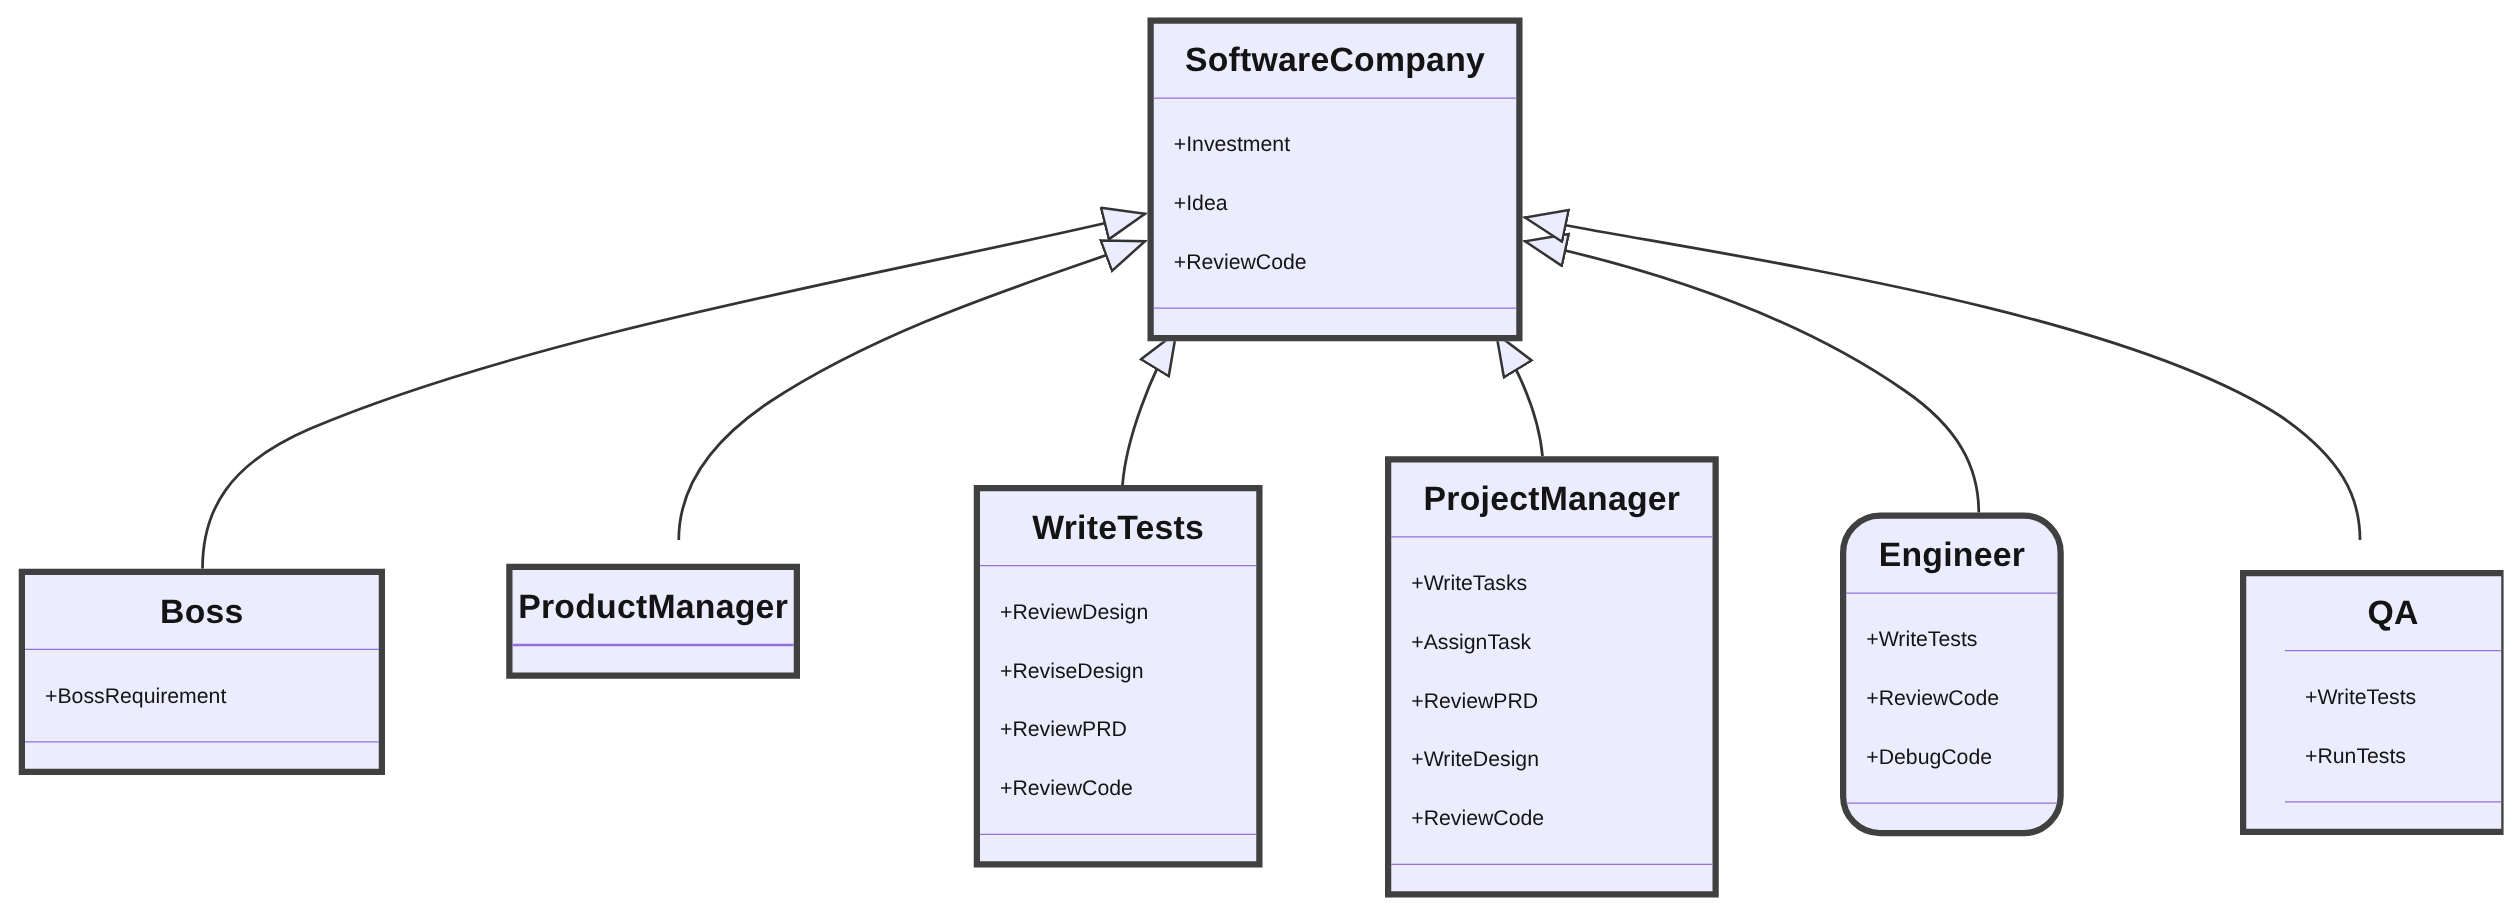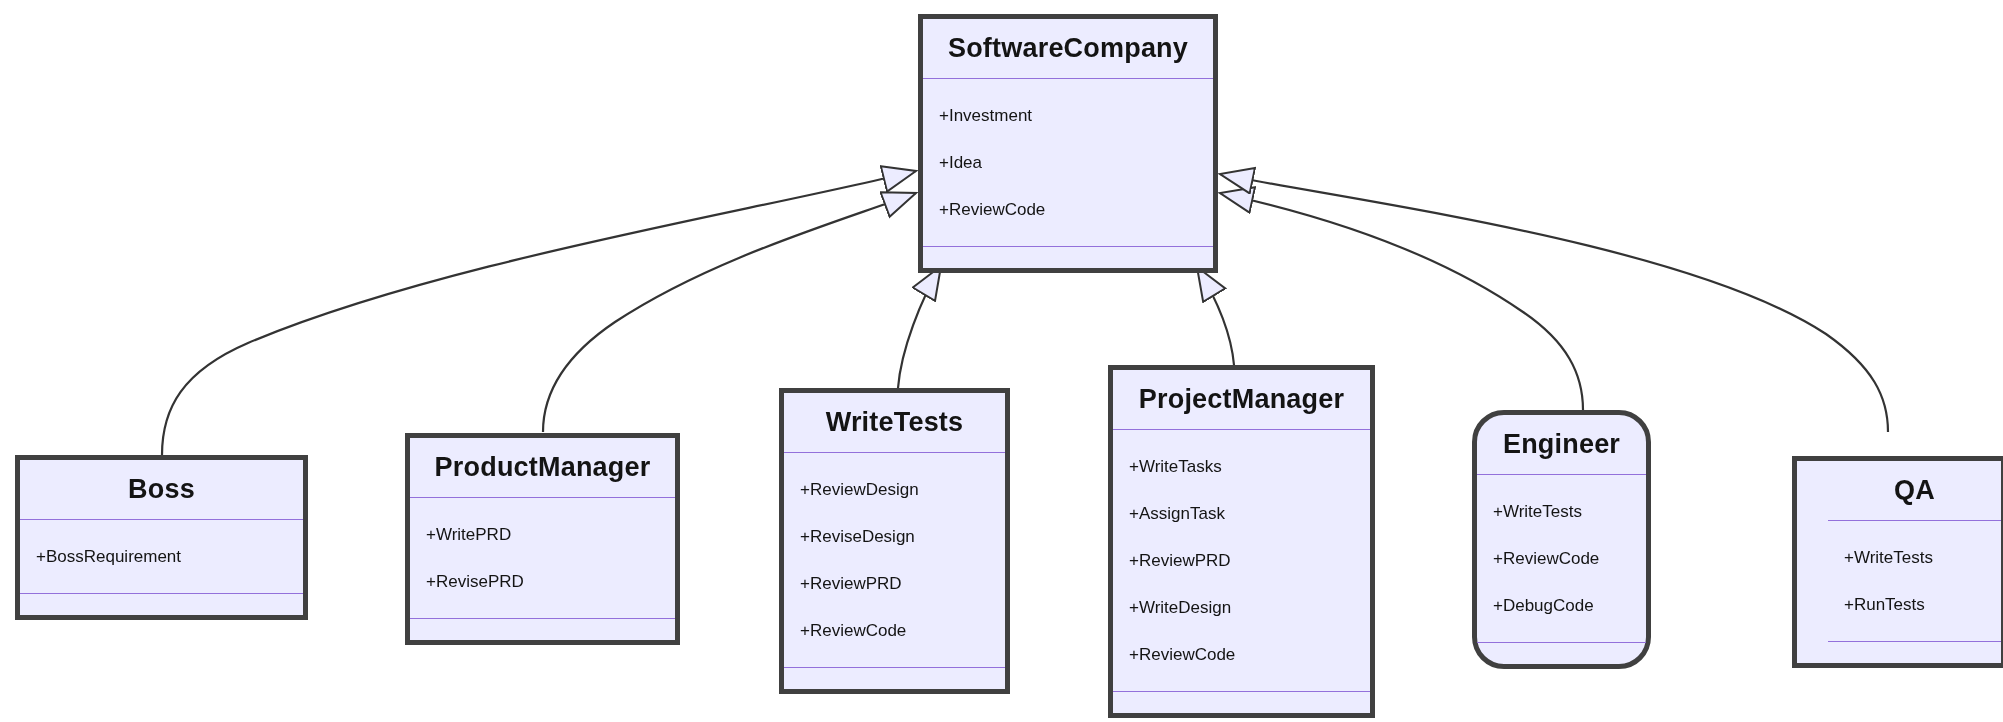--- a/index.html
+++ b/index.html
@@ -76,26 +76,22 @@
   </div>
 
   <div class="class-node" style="left:15px; top:455px; width:293px;">
     <div class="class-title">Boss</div>
     <div class="class-attrs">
       <div>+BossRequirement</div>
     </div>
     <div class="class-methods"></div>
   </div>
 
-  <div class="class-node" style="left:405px; top:433px; width:275px;">
+  <div class="class-node" style="left:405px; top:451px; width:235px;">
     <div class="class-title">ProductManager</div>
-    <div class="class-attrs">
-      <div>+WritePRD</div>
-      <div>+RevisePRD</div>
-    </div>
     <div class="class-methods"></div>
   </div>
 
   <div class="class-node" style="left:779px; top:388px; width:231px;">
     <div class="class-title">WriteTests</div>
     <div class="class-attrs">
       <div>+ReviewDesign</div>
       <div>+ReviseDesign</div>
       <div>+ReviewPRD</div>
       <div>+ReviewCode</div>

